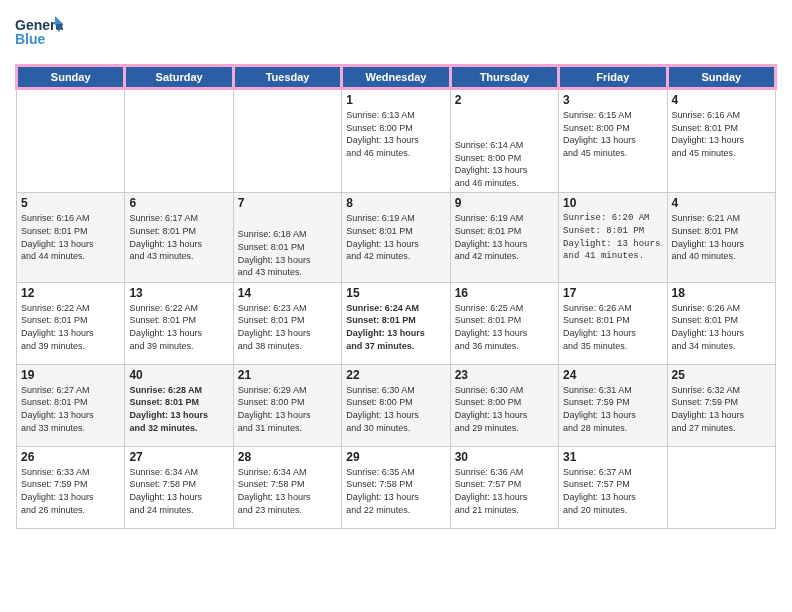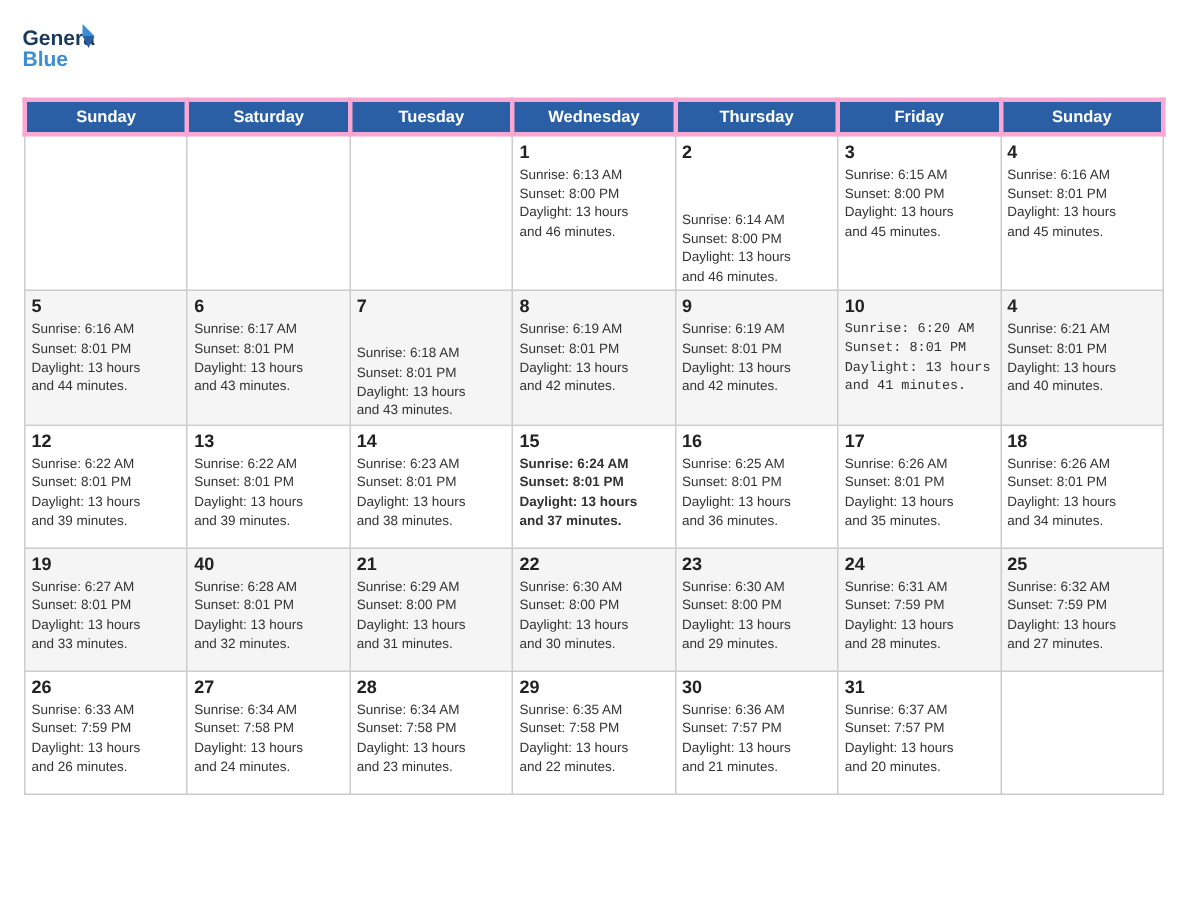--- a/index.html
+++ b/index.html
@@ -255,21 +255,21 @@
         <tr>
           <td>
             <span class="day-number">19</span>
             <div class="day-info" style="white-space: pre-line;">Sunrise: 6:27 AM
 Sunset: 8:01 PM
 Daylight: 13 hours
 and 33 minutes.</div>
           </td>
           <td>
             <span class="day-number">40</span>
-            <div class="day-info" style="white-space: pre-line;">Sunrise: 6:28 AM
+            <div class="day-info" style="white-space: pre-line; font-weight: bold;">Sunrise: 6:28 AM
 Sunset: 8:01 PM
 Daylight: 13 hours
 and 32 minutes.</div>
           </td>
           <td>
             <span class="day-number">21</span>
             <div class="day-info" style="white-space: pre-line;">Sunrise: 6:29 AM
 Sunset: 8:00 PM
 Daylight: 13 hours
 and 31 minutes.</div>

